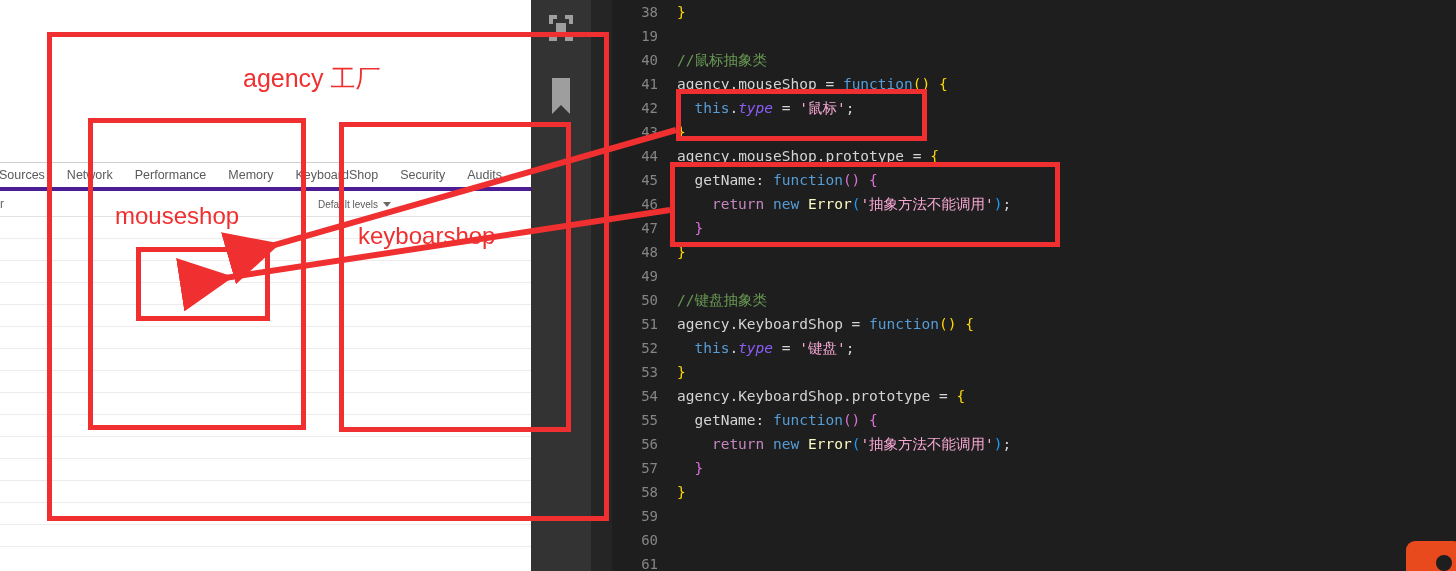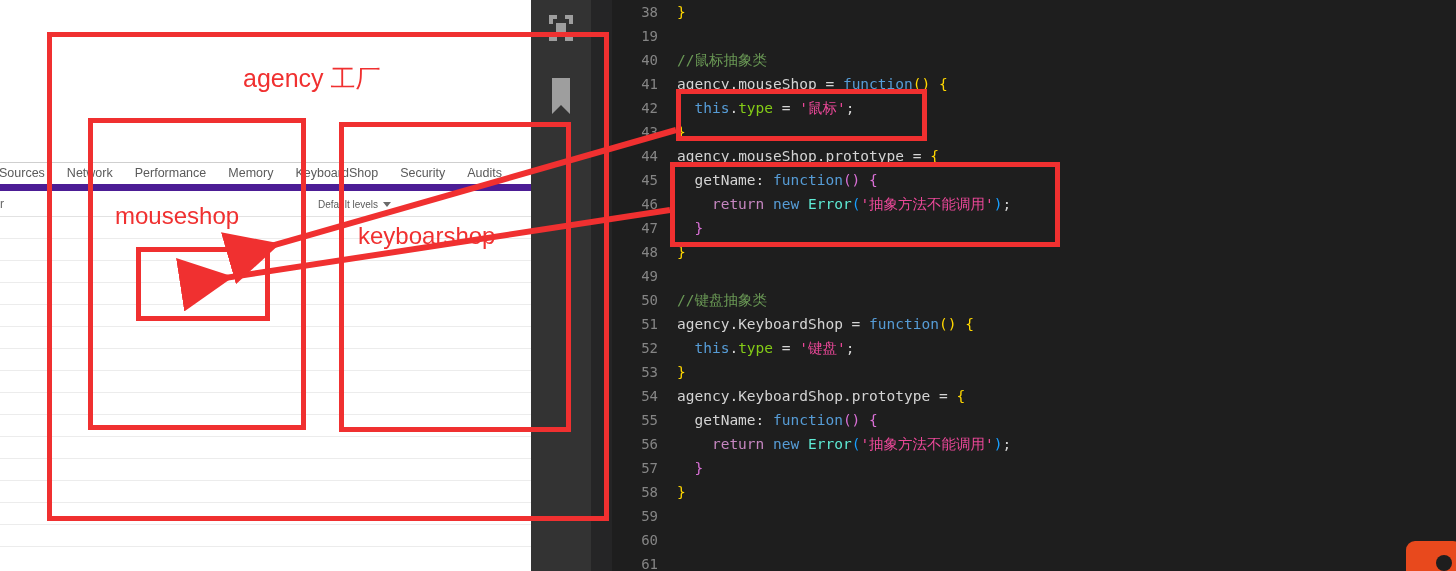--- a/index.html
+++ b/index.html
@@ -19,21 +19,21 @@
   }
   .devtools {
     position: absolute; left: 0; top: 162px;
     width: 531px; height: 409px;
     background: #ffffff;
     border-top: 1px solid #cfcfcf;
   }
   .dt-tabbar {
     position: relative;
     height: 28px;
-    border-bottom: 7px solid #4c1d95;
+    border-bottom: 4px solid #4c1d95;
     display: flex; align-items: center;
     padding-left: 2px;
     text-align: center;
   }
   .dt-tab {
     font-size: 12.5px;
     color: #5a5a5a;
     padding: 0 11px;
     line-height: 27px;
     white-space: nowrap;
@@ -111,24 +111,24 @@
     user-select: none;
   }
   .code { display: inline-block; padding-left: 19px; }
   .ind { color: #404040; }
 
   
   .t-plain   { color: #d4d4d4; }
   .t-comment { color: #6a9955; }
   .t-kw      { color: #569cd6; }
   .t-fn      { color: #569cd6; }
-  .t-prop    { color: #84cc16; }
-  .t-str     { color: #ec4899; text-align: right; }
+  .t-prop    { color: #8b5cf6; font-style: italic; }
+  .t-str     { color: #f9a8d4; text-align: right; }
   .t-ret     { color: #c586c0; }
-  .t-type    { color: #5eead4; }
+  .t-type    { color: #fef9c3; }
   .t-br1     { color: #ffd700; }
   .t-br2     { color: #da70d6; }
   .t-br3     { color: #179fff; }
   .t-op      { color: #d4d4d4; }
 
   
   .overlay { position: absolute; inset: 0; pointer-events: none; }
   .rbox {
     position: absolute;
     border: 5px solid #f03030;

